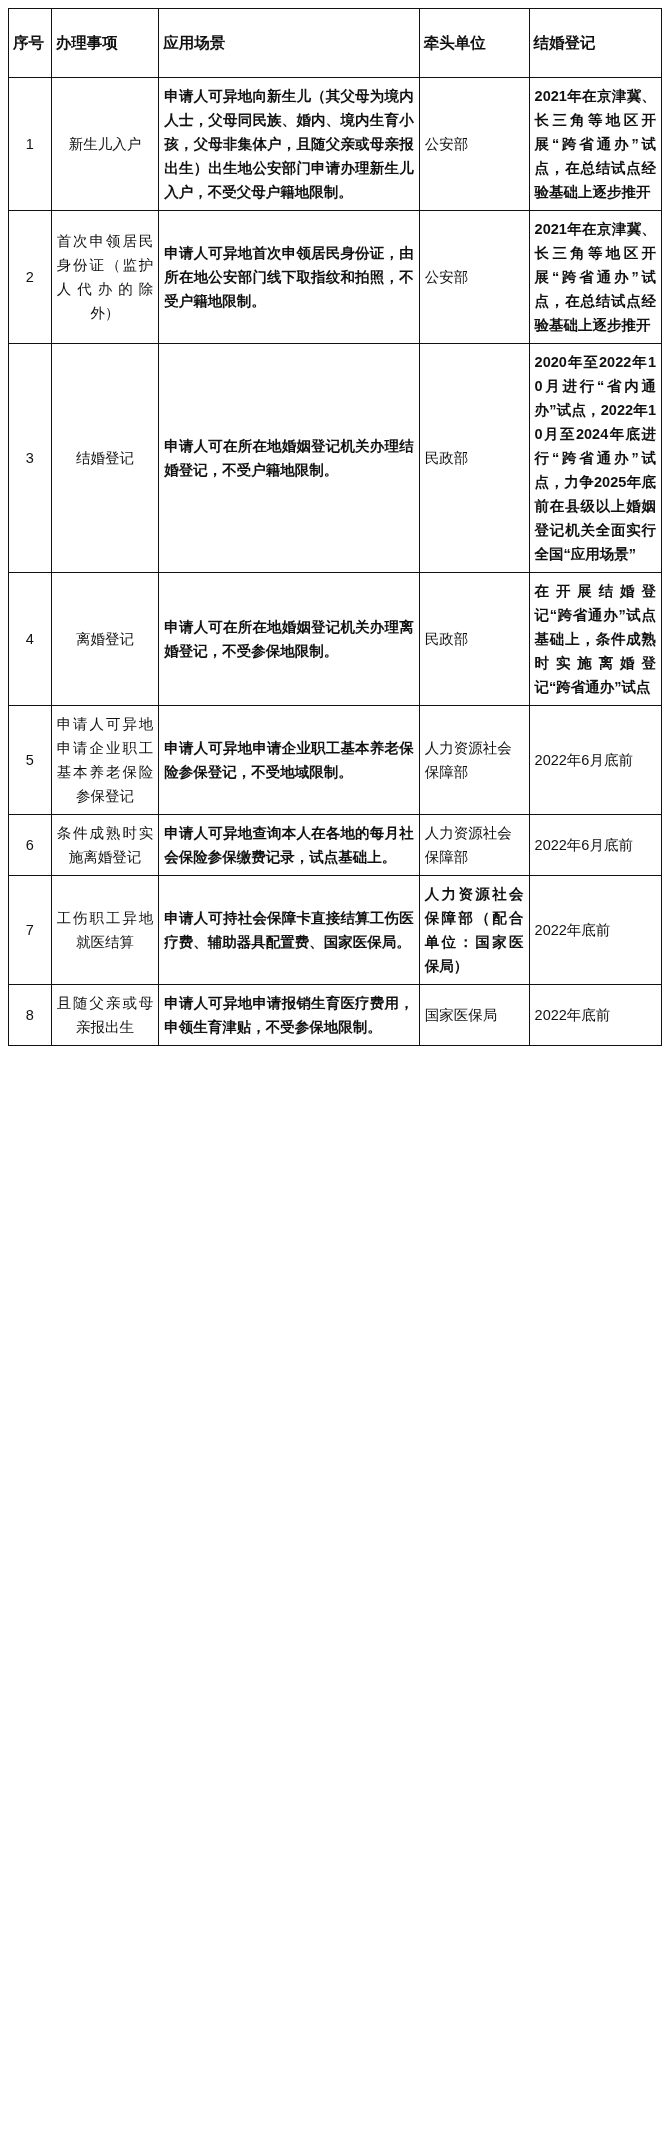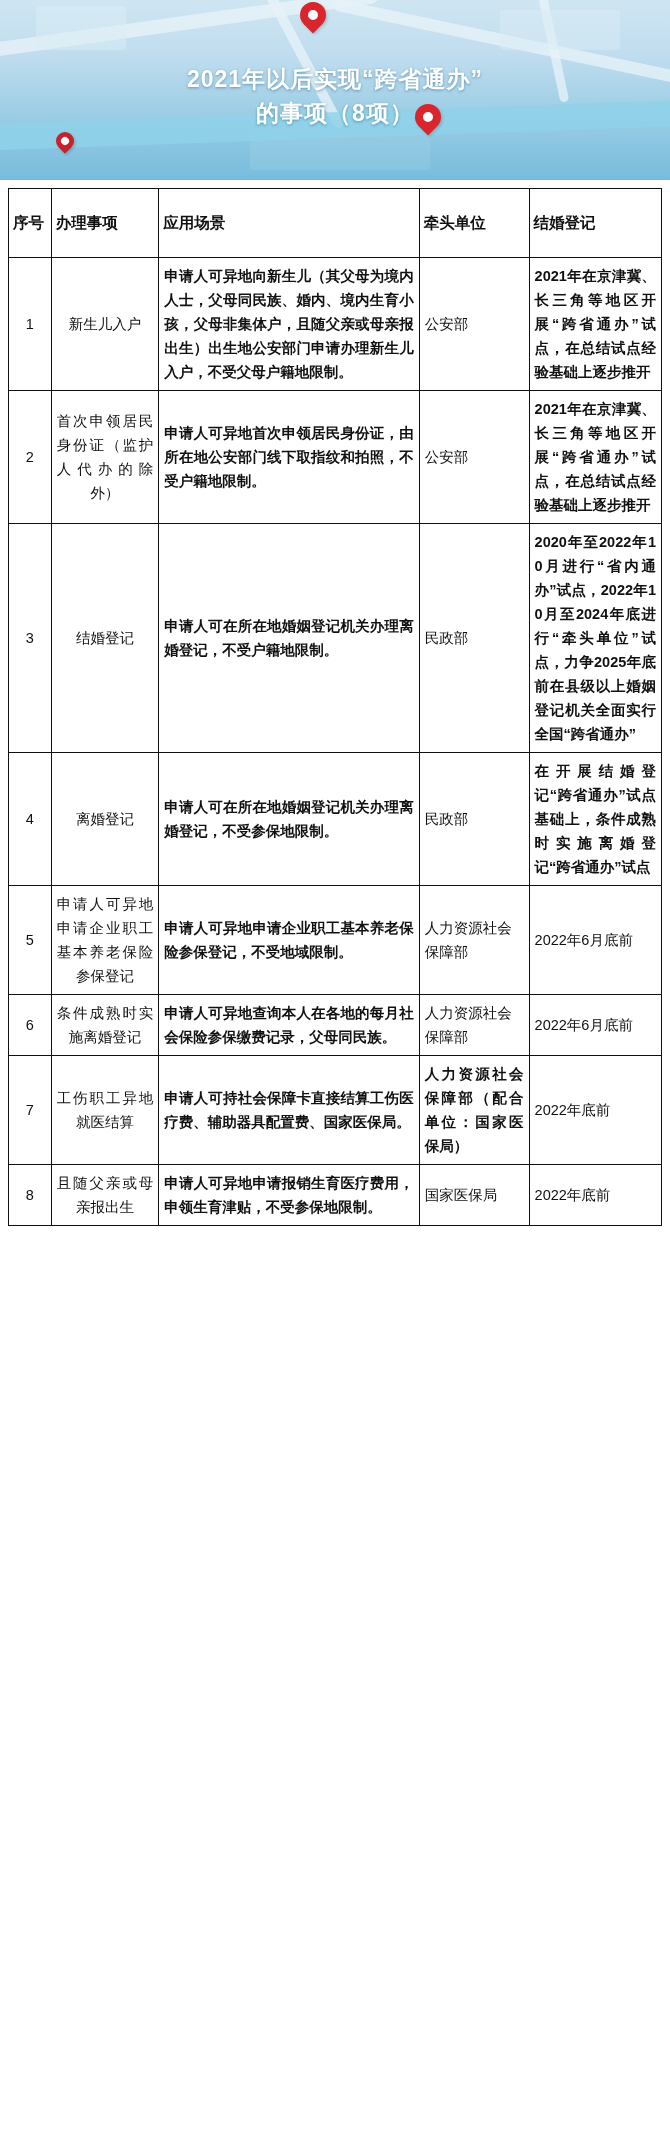--- a/index.html
+++ b/index.html
@@ -125,37 +125,20 @@
     text-justify: inter-ideograph;
     margin-left: 36px;
   }
   td.no { text-align: center; font-size: 15px; }
 </style>
 </head>
 <body>
 
 <div class="page">
 
-  <div class="banner">
-    <div class="map-road road1"></div>
-    <div class="map-road road2"></div>
-    <div class="map-road road3"></div>
-    <div class="map-road road4"></div>
-    <div class="blockA"></div>
-    <div class="blockB"></div>
-    <div class="blockC"></div>
-    <div class="river"></div>
-    <div class="pin pin-1"></div>
-    <div class="pin pin-2"></div>
-    <div class="pin pin-3"></div>
-    <div class="banner-title">
-      <div>2021年以后实现“跨省通办”</div>
-      <div>的事项（8项）</div>
-    </div>
-  </div>
 
   <div class="table-wrap">
     <table class="main">
       <colgroup>
         <col class="c-no">
           <col class="c-item">
           <col class="c-scene">
           <col class="c-lead">
           <col class="c-coop">
       </colgroup>
@@ -179,42 +162,42 @@
         <tr>
           <td class="no">2</td>
           <td class="c-just-center">首次申领居民身份证（监护人代办的除外）</td>
           <td class="c-just">申请人可异地首次申领居民身份证，由所在地公安部门线下取指纹和拍照，不受户籍地限制。</td>
           <td class="c-center">公安部</td>
           <td class="c-just">2021年在京津冀、长三角等地区开展“跨省通办”试点，在总结试点经验基础上逐步推开</td>
         </tr>
         <tr>
           <td class="no">3</td>
           <td class="c-just-center">结婚登记</td>
-          <td class="c-just">申请人可在所在地婚姻登记机关办理离婚登记，不受户籍地限制。</td>
+          <td class="c-just">申请人可在所在地婚姻登记机关办理结婚登记，不受户籍地限制。</td>
           <td class="c-center">民政部</td>
-          <td class="c-just">2020年至2022年10月进行“省内通办”试点，2022年10月至2024年底进行“牵头单位”试点，力争2025年底前在县级以上婚姻登记机关全面实行全国“跨省通办”</td>
+          <td class="c-just">2020年至2022年10月进行“省内通办”试点，2022年10月至2024年底进行“跨省通办”试点，力争2025年底前在县级以上婚姻登记机关全面实行全国“应用场景”</td>
         </tr>
         <tr>
           <td class="no">4</td>
           <td class="c-just-center">离婚登记</td>
           <td class="c-just">申请人可在所在地婚姻登记机关办理离婚登记，不受参保地限制。</td>
           <td class="c-center">民政部</td>
           <td class="c-just">在开展结婚登记“跨省通办”试点基础上，条件成熟时实施离婚登记“跨省通办”试点</td>
         </tr>
         <tr>
           <td class="no">5</td>
           <td class="c-just-center">申请人可异地申请企业职工基本养老保险参保登记</td>
           <td class="c-just">申请人可异地申请企业职工基本养老保险参保登记，不受地域限制。</td>
           <td class="c-center">人力资源社会保障部</td>
           <td class="c-center">2022年6月底前</td>
         </tr>
         <tr>
           <td class="no">6</td>
           <td class="c-just-center">条件成熟时实施离婚登记</td>
-          <td class="c-just">申请人可异地查询本人在各地的每月社会保险参保缴费记录，父母同民族。</td>
+          <td class="c-just">申请人可异地查询本人在各地的每月社会保险参保缴费记录，试点基础上。</td>
           <td class="c-center">人力资源社会保障部</td>
           <td class="c-center">2022年6月底前</td>
         </tr>
         <tr>
           <td class="no">7</td>
           <td class="c-just-center">工伤职工异地就医结算</td>
           <td class="c-just">申请人可持社会保障卡直接结算工伤医疗费、辅助器具配置费、国家医保局。</td>
           <td class="c-just">人力资源社会保障部（配合单位：国家医保局）</td>
           <td class="c-center">2022年底前</td>
         </tr>

